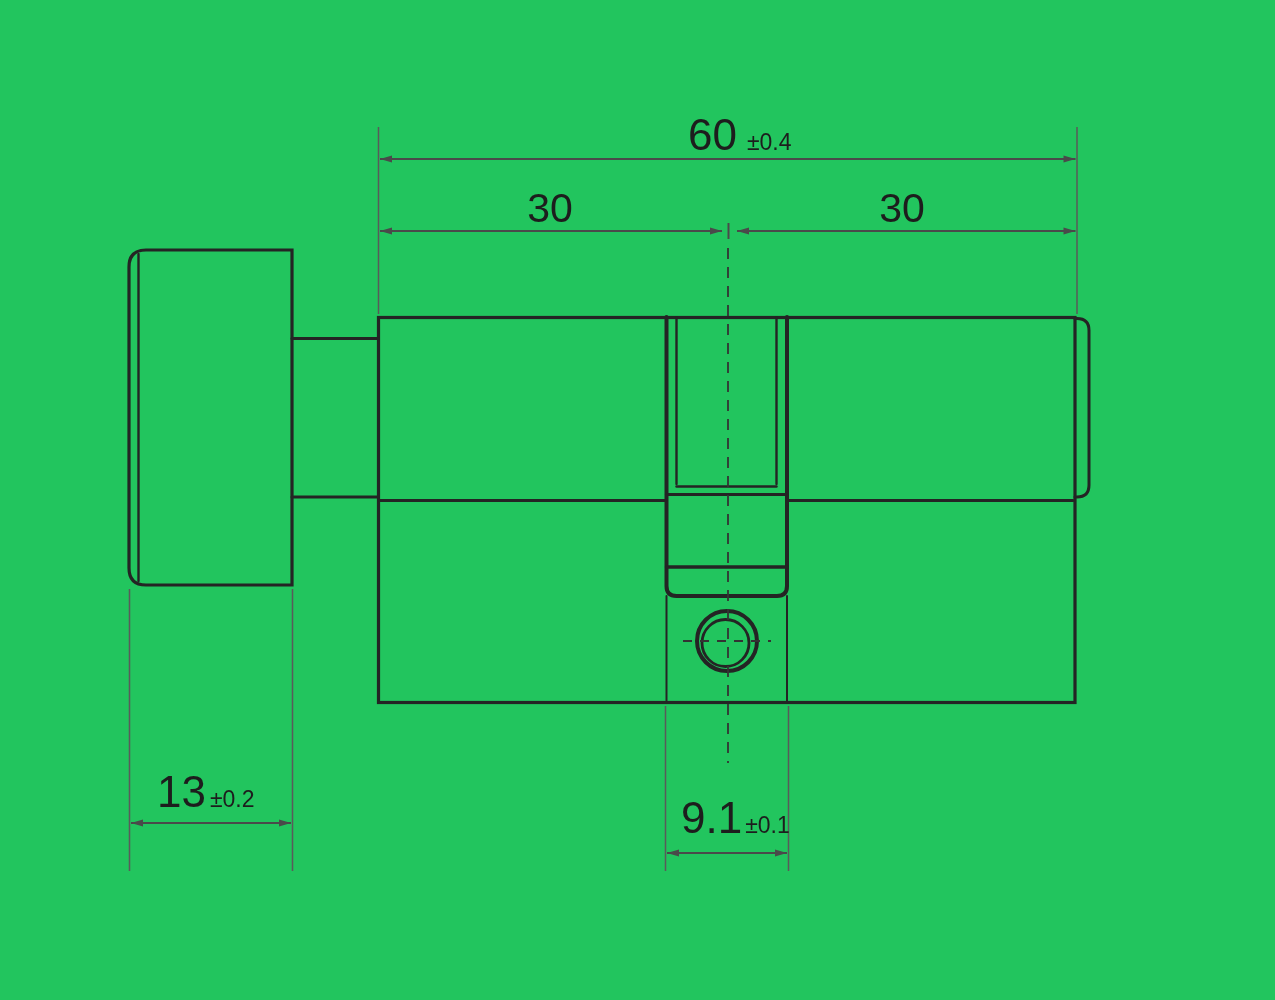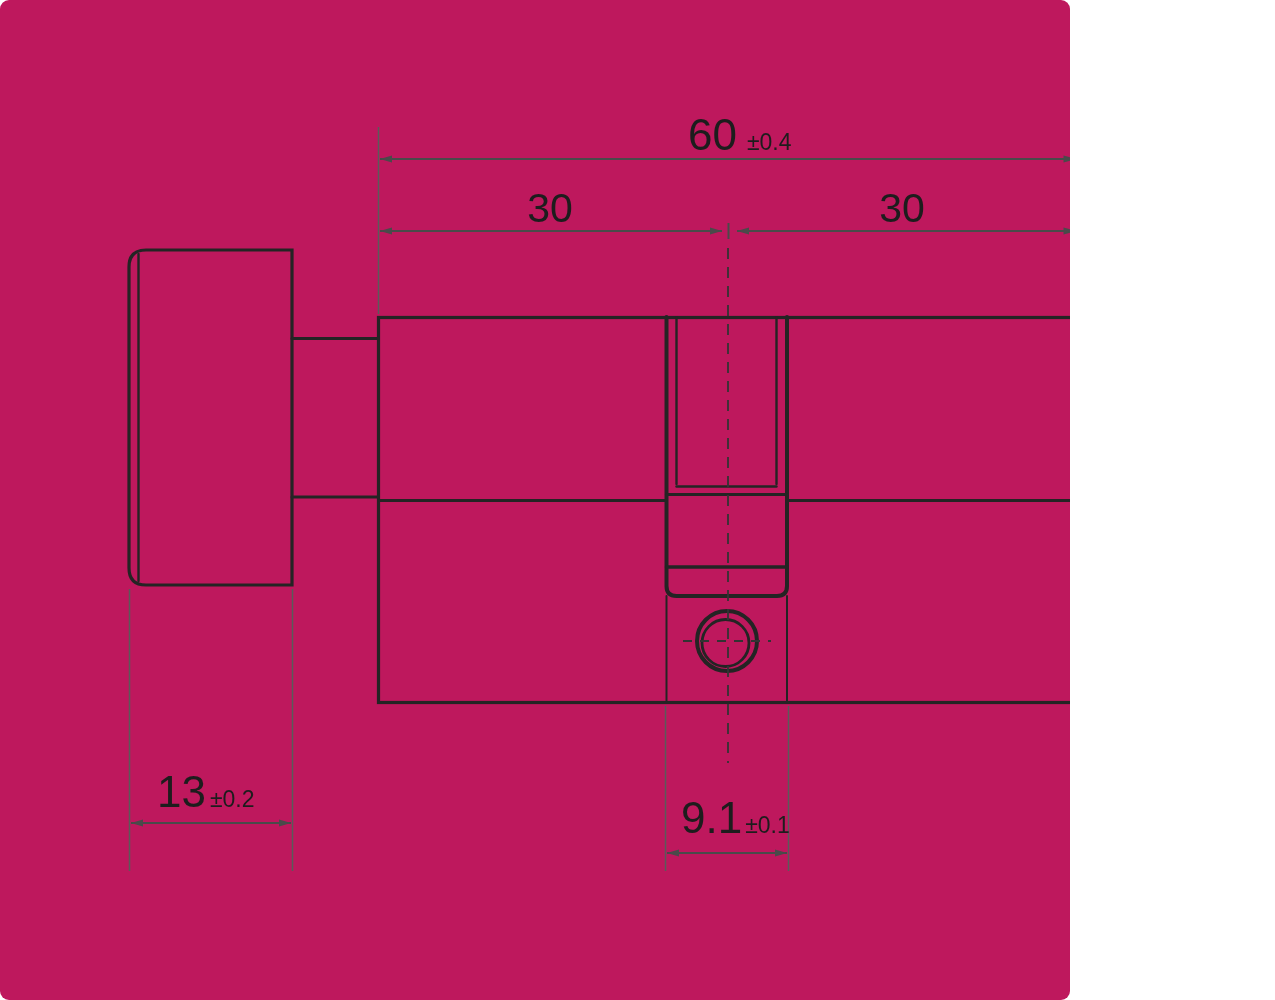--- a/index.html
+++ b/index.html
@@ -1,23 +1,22 @@
 <!DOCTYPE html>
 <html><head>
 <meta charset="utf-8">
 <style>
   html, body { margin: 0; padding: 0; background: #ffffff; }
   .stage {
-    width: 1070px;
+    width: 1275px;
     height: 1000px;
-    background: #be185d;
+    background: #22c55e;
     position: relative;
     overflow: hidden;
     font-family: "Liberation Sans", "DejaVu Sans", sans-serif;
-    border-radius: 9px;
   }
   svg { display: block; }
   .outline { stroke: #242424; fill: none; stroke-linecap: round; }
   .dimline { stroke: #4a4a4a; fill: none; }
   .extline { stroke: #5a5a5a; fill: none; }
   .centerline { stroke: #333333; fill: none; }
   .lbl {
     fill: #1d1d1d;
     font-family: "Liberation Sans", "DejaVu Sans", sans-serif;
   }

